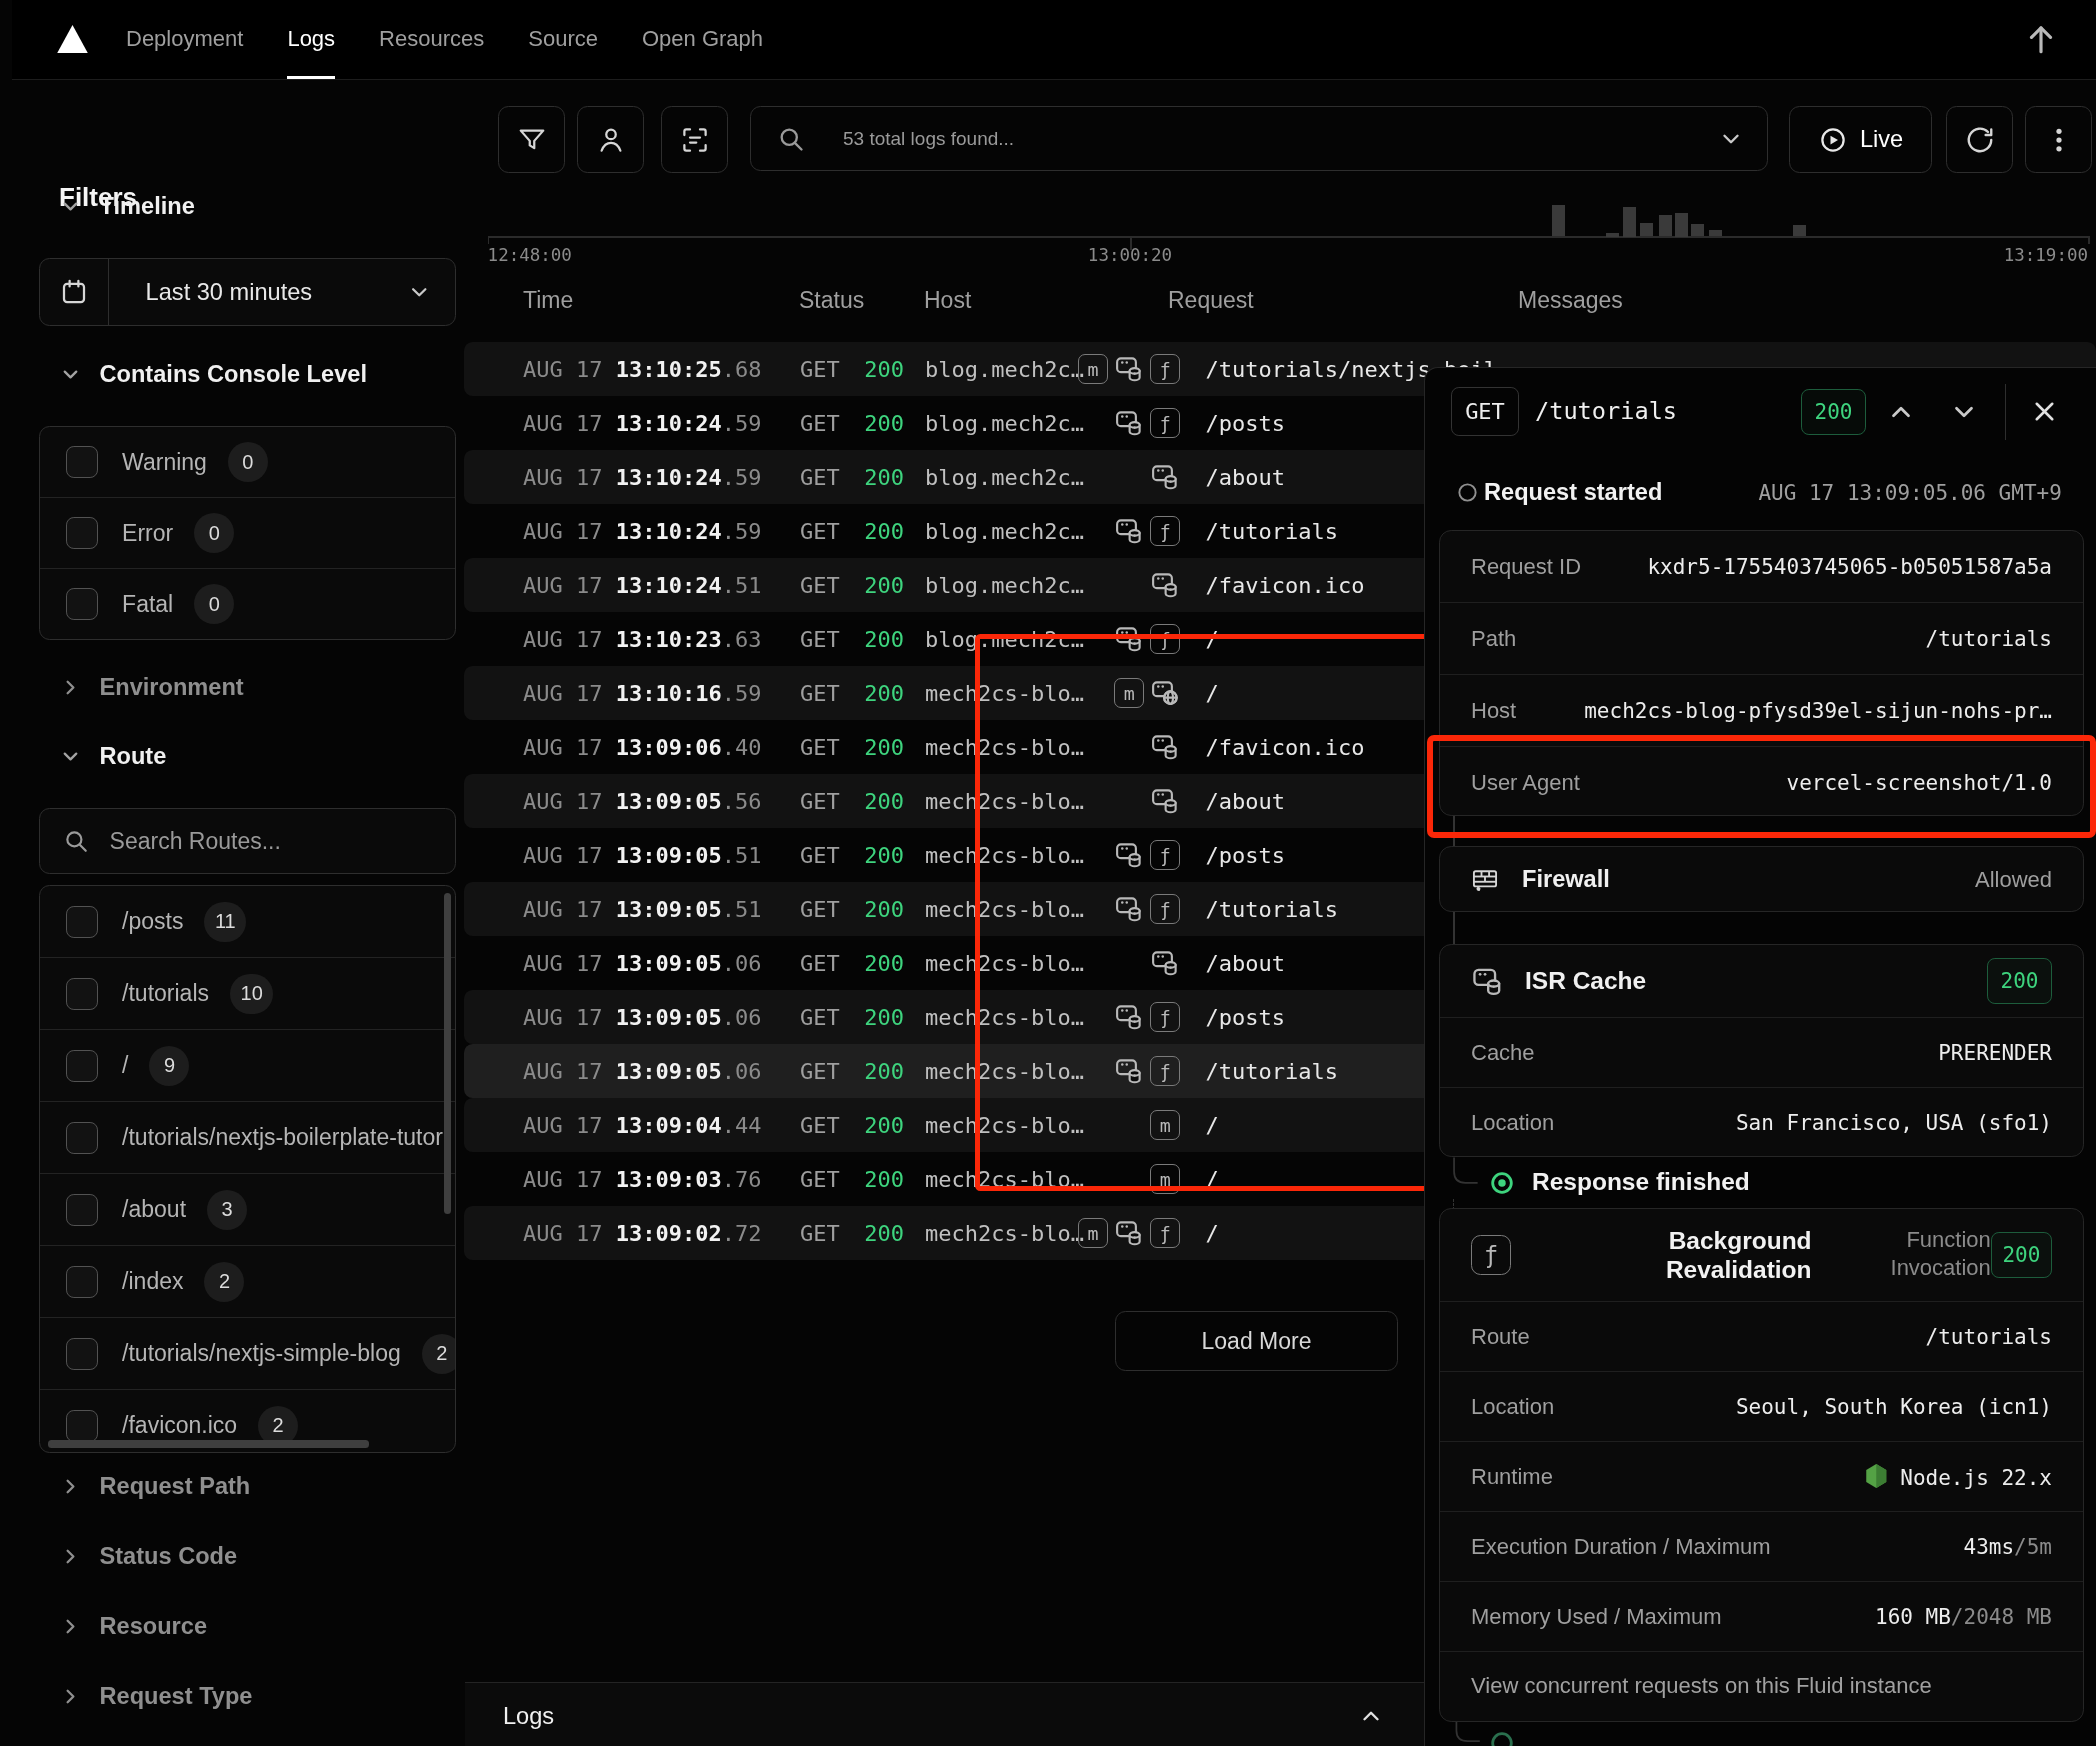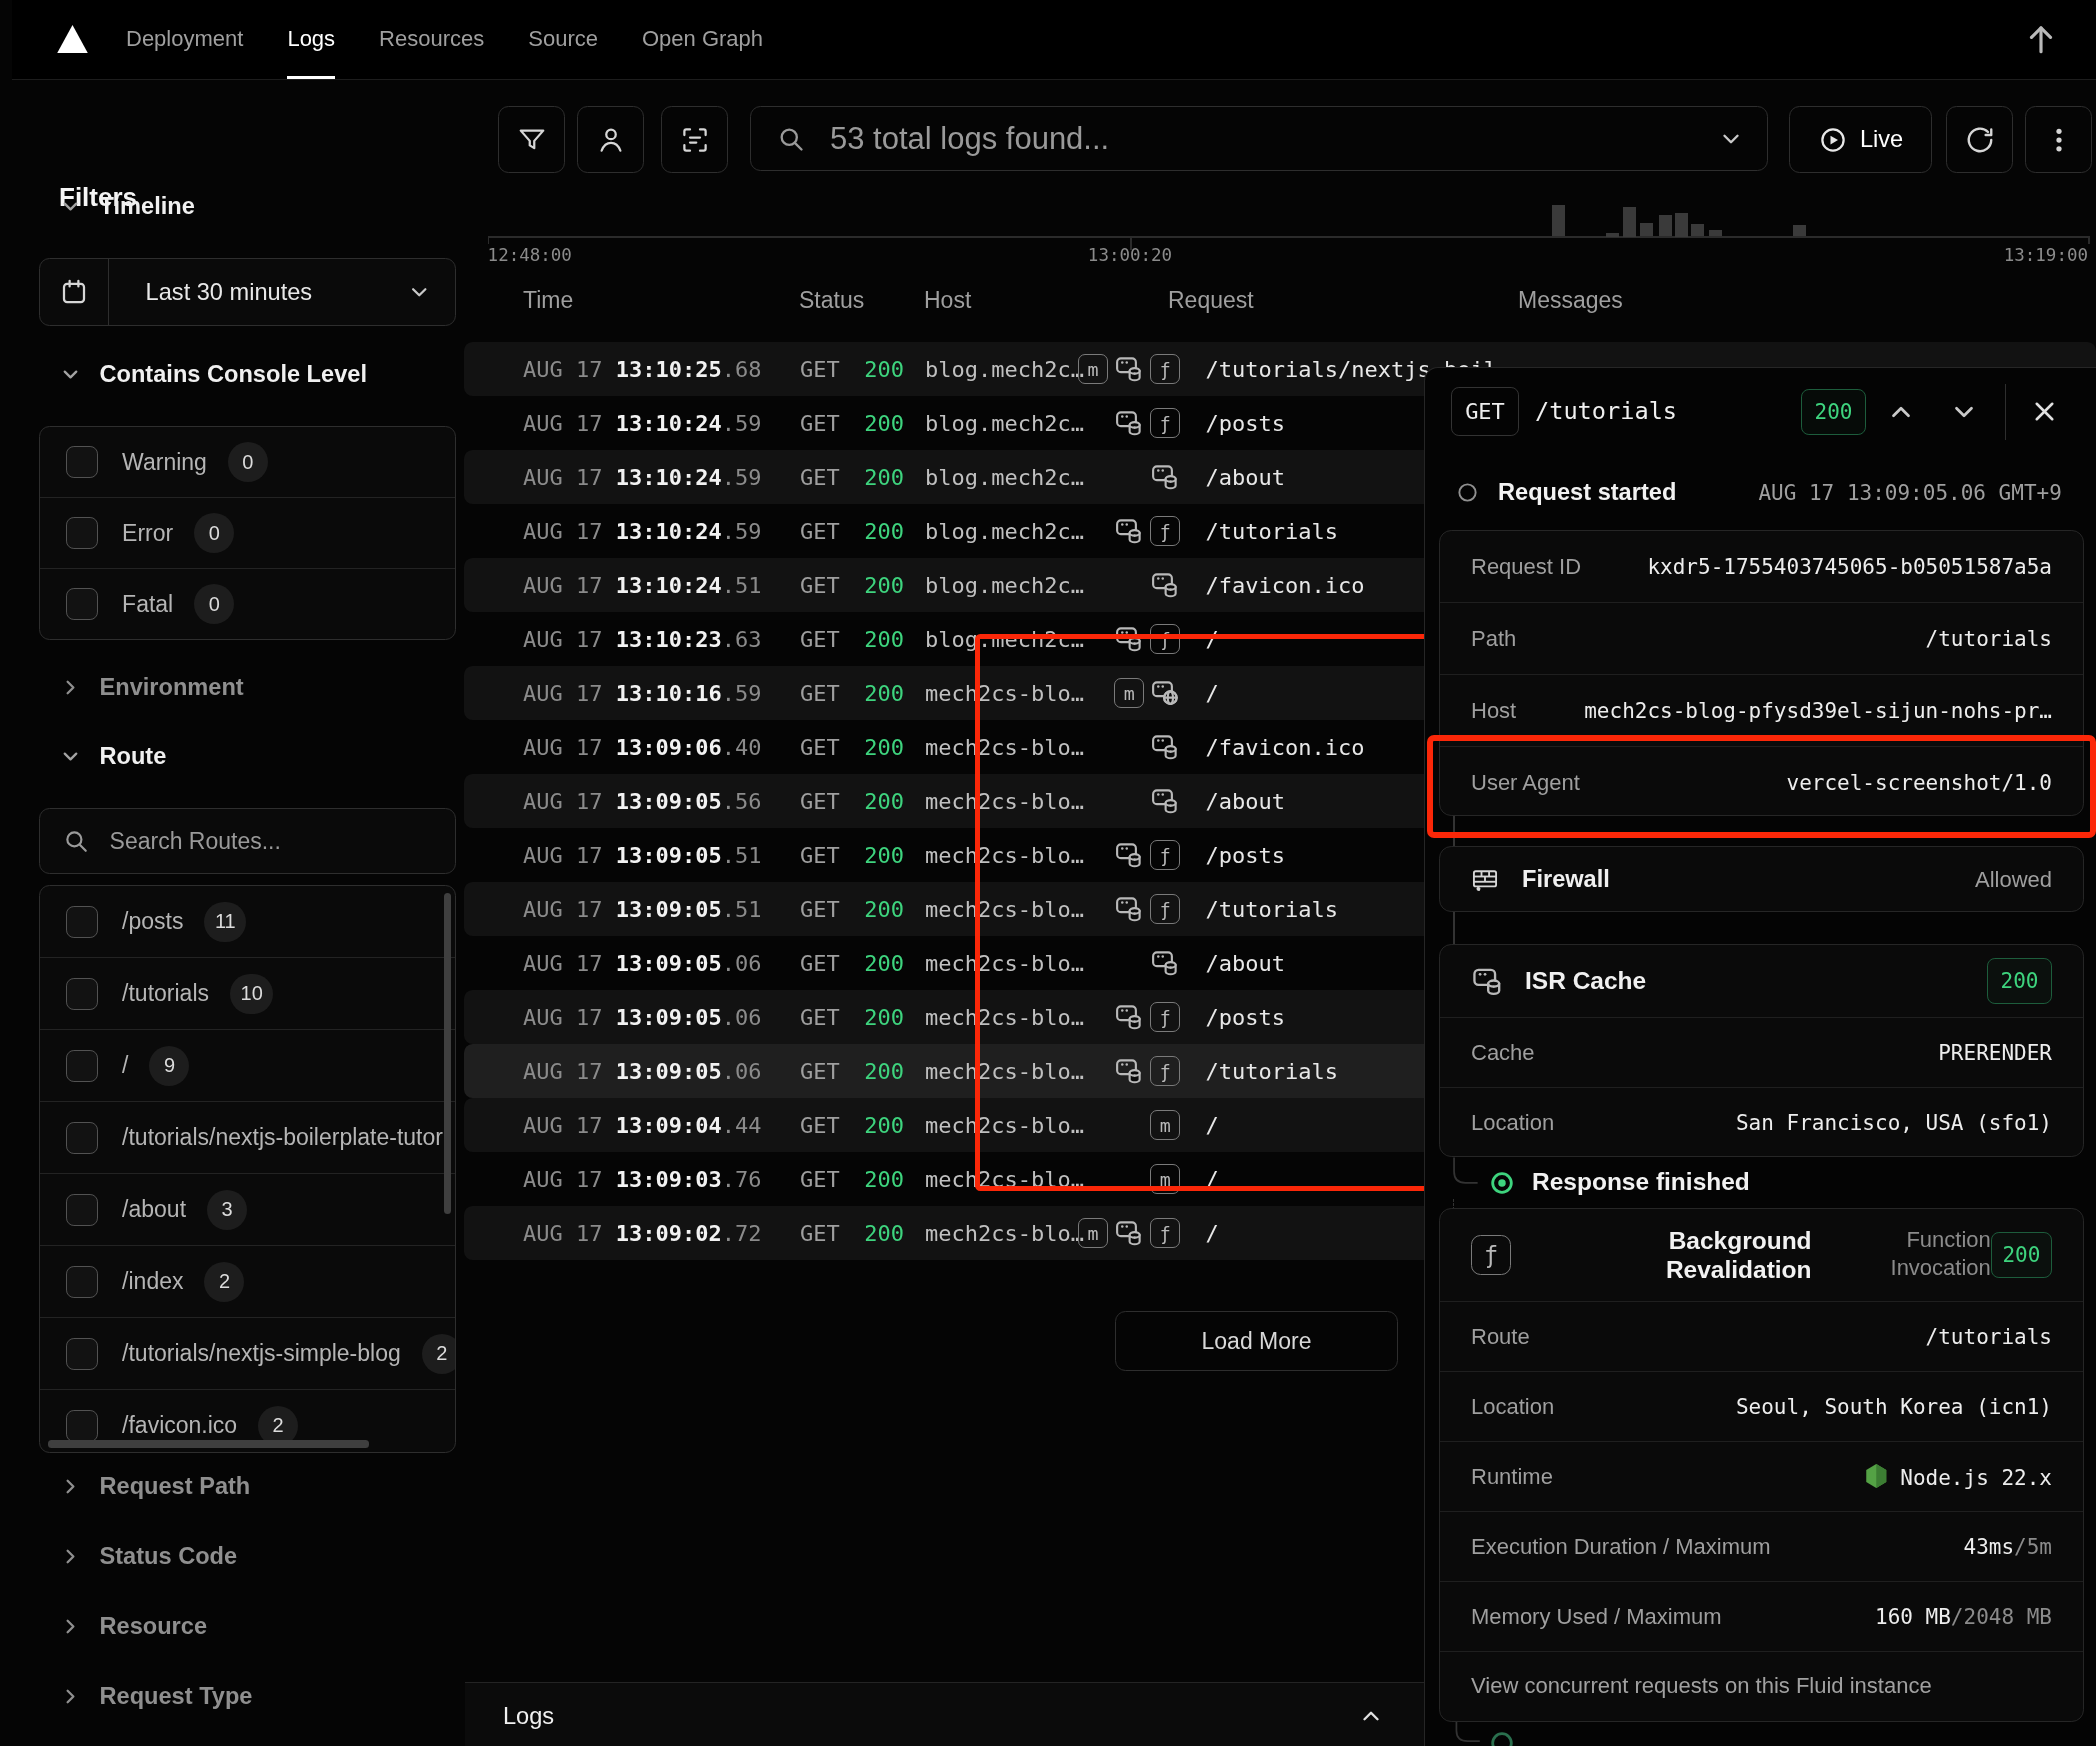--- a/index.html
+++ b/index.html
@@ -47,21 +47,21 @@
   .v-thumb{position:absolute;right:3.5px;top:7px;width:7px;height:321px;background:#3f3f3f;border-radius:3.5px;}
   .h-thumb{position:absolute;left:8.7px;bottom:4.4px;width:321px;height:7.9px;background:#3f3f3f;border-radius:3.5px;}
   
   #main{position:absolute;left:464px;top:79px;width:1632px;height:1668px;background:#050505;}
   .tool-btn{position:absolute;top:27px;width:65px;height:65px;border:0.9px solid #2e2e2e;border-radius:10.5px;
             background:#050505;display:flex;align-items:center;justify-content:center;cursor:pointer;}
   .tool-btn svg{width:30px;height:30px;}
   #search-input{position:absolute;top:27px;left:286px;width:1018px;height:65px;border:0.9px solid #2e2e2e;
             border-radius:10.5px;background:#050505;display:flex;align-items:center;box-sizing:border-box;cursor:text;}
   #search-input .mag{width:28px;height:28px;margin-left:26px;}
-  #search-input .ph{margin-left:25px;font-size:31px;color:#9a9a9a;}
+  #search-input .ph{margin-left:38px;font-size:19px;color:#9a9a9a;}
   #search-input .chev{position:absolute;right:23px;width:26px;height:26px;}
   #live-btn{position:absolute;top:27px;left:1325px;width:141px;height:65px;border:0.9px solid #2e2e2e;
             border-radius:10.5px;display:flex;align-items:center;justify-content:center;cursor:pointer;}
   #live-btn svg{width:30px;height:30px;margin-right:12.2px;}
   #live-btn span{font-size:23.6px;color:#fff;}
   
   #axis{position:absolute;left:23.6px;top:157px;width:1600px;height:1.7px;background:#2b2b2b;}
   .tickmark{position:absolute;width:1.7px;background:#2b2b2b;top:157px;}
   .ticklbl{position:absolute;top:166px;font-size:17.5px;color:#8b8b8b;font-family:"DejaVu Sans Mono",monospace;}
   .histbar{position:absolute;width:13px;background:#3a3a3a;}
@@ -742,21 +742,21 @@
  <span style="position:absolute;left:580px;top:-1.7px;width:0.9px;height:56px;background:#2e2e2e"></span>
  <svg style="position:absolute;left:604px;top:10.5px;width:31px;height:31px" viewBox="0 0 24 24" fill="none" stroke="#e0e0e0" stroke-width="2" stroke-linecap="round">
           <line x1="6" y1="6" x2="18" y2="18"></line>
           <line x1="18" y1="6" x2="6" y2="18"></line>
         </svg>
       </div>
       <div class="abs" style="left: 31px; top: 109px; width: 611px; height: 31px;">
  <svg style="position:absolute;left:0;top:3.5px;width:23px;height:23px" viewBox="0 0 24 24" fill="none" stroke="#8f8f8f" stroke-width="2">
           <circle cx="12" cy="12" r="8.5"></circle>
         </svg>
- <span style="position:absolute;left:42px;top:1.7px;font-size:23.6px;font-weight:700;color:#f2f2f2;">Request started</span>
+ <span style="position:absolute;left:28px;top:1.7px;font-size:23.6px;font-weight:700;color:#f2f2f2;">Request started</span>
  <span class="mono" style="position:absolute;right:5.2px;top:4.4px;font-size:21px;color:#9f9f9f;">AUG 17 13:09:05.06 GMT+9</span>
       </div>
       <div class="p-card" style="top: 162px; height: 286px;">
         <div class="p-row" style="height: 71px;">
           <span class="lbl">Request ID</span>
           <span class="val">kxdr5-1755403745065-b05051587a5a</span>
         </div>
         <div class="p-row" style="height: 71px;">
           <span class="lbl">Path</span>
           <span class="val">/tutorials</span>

